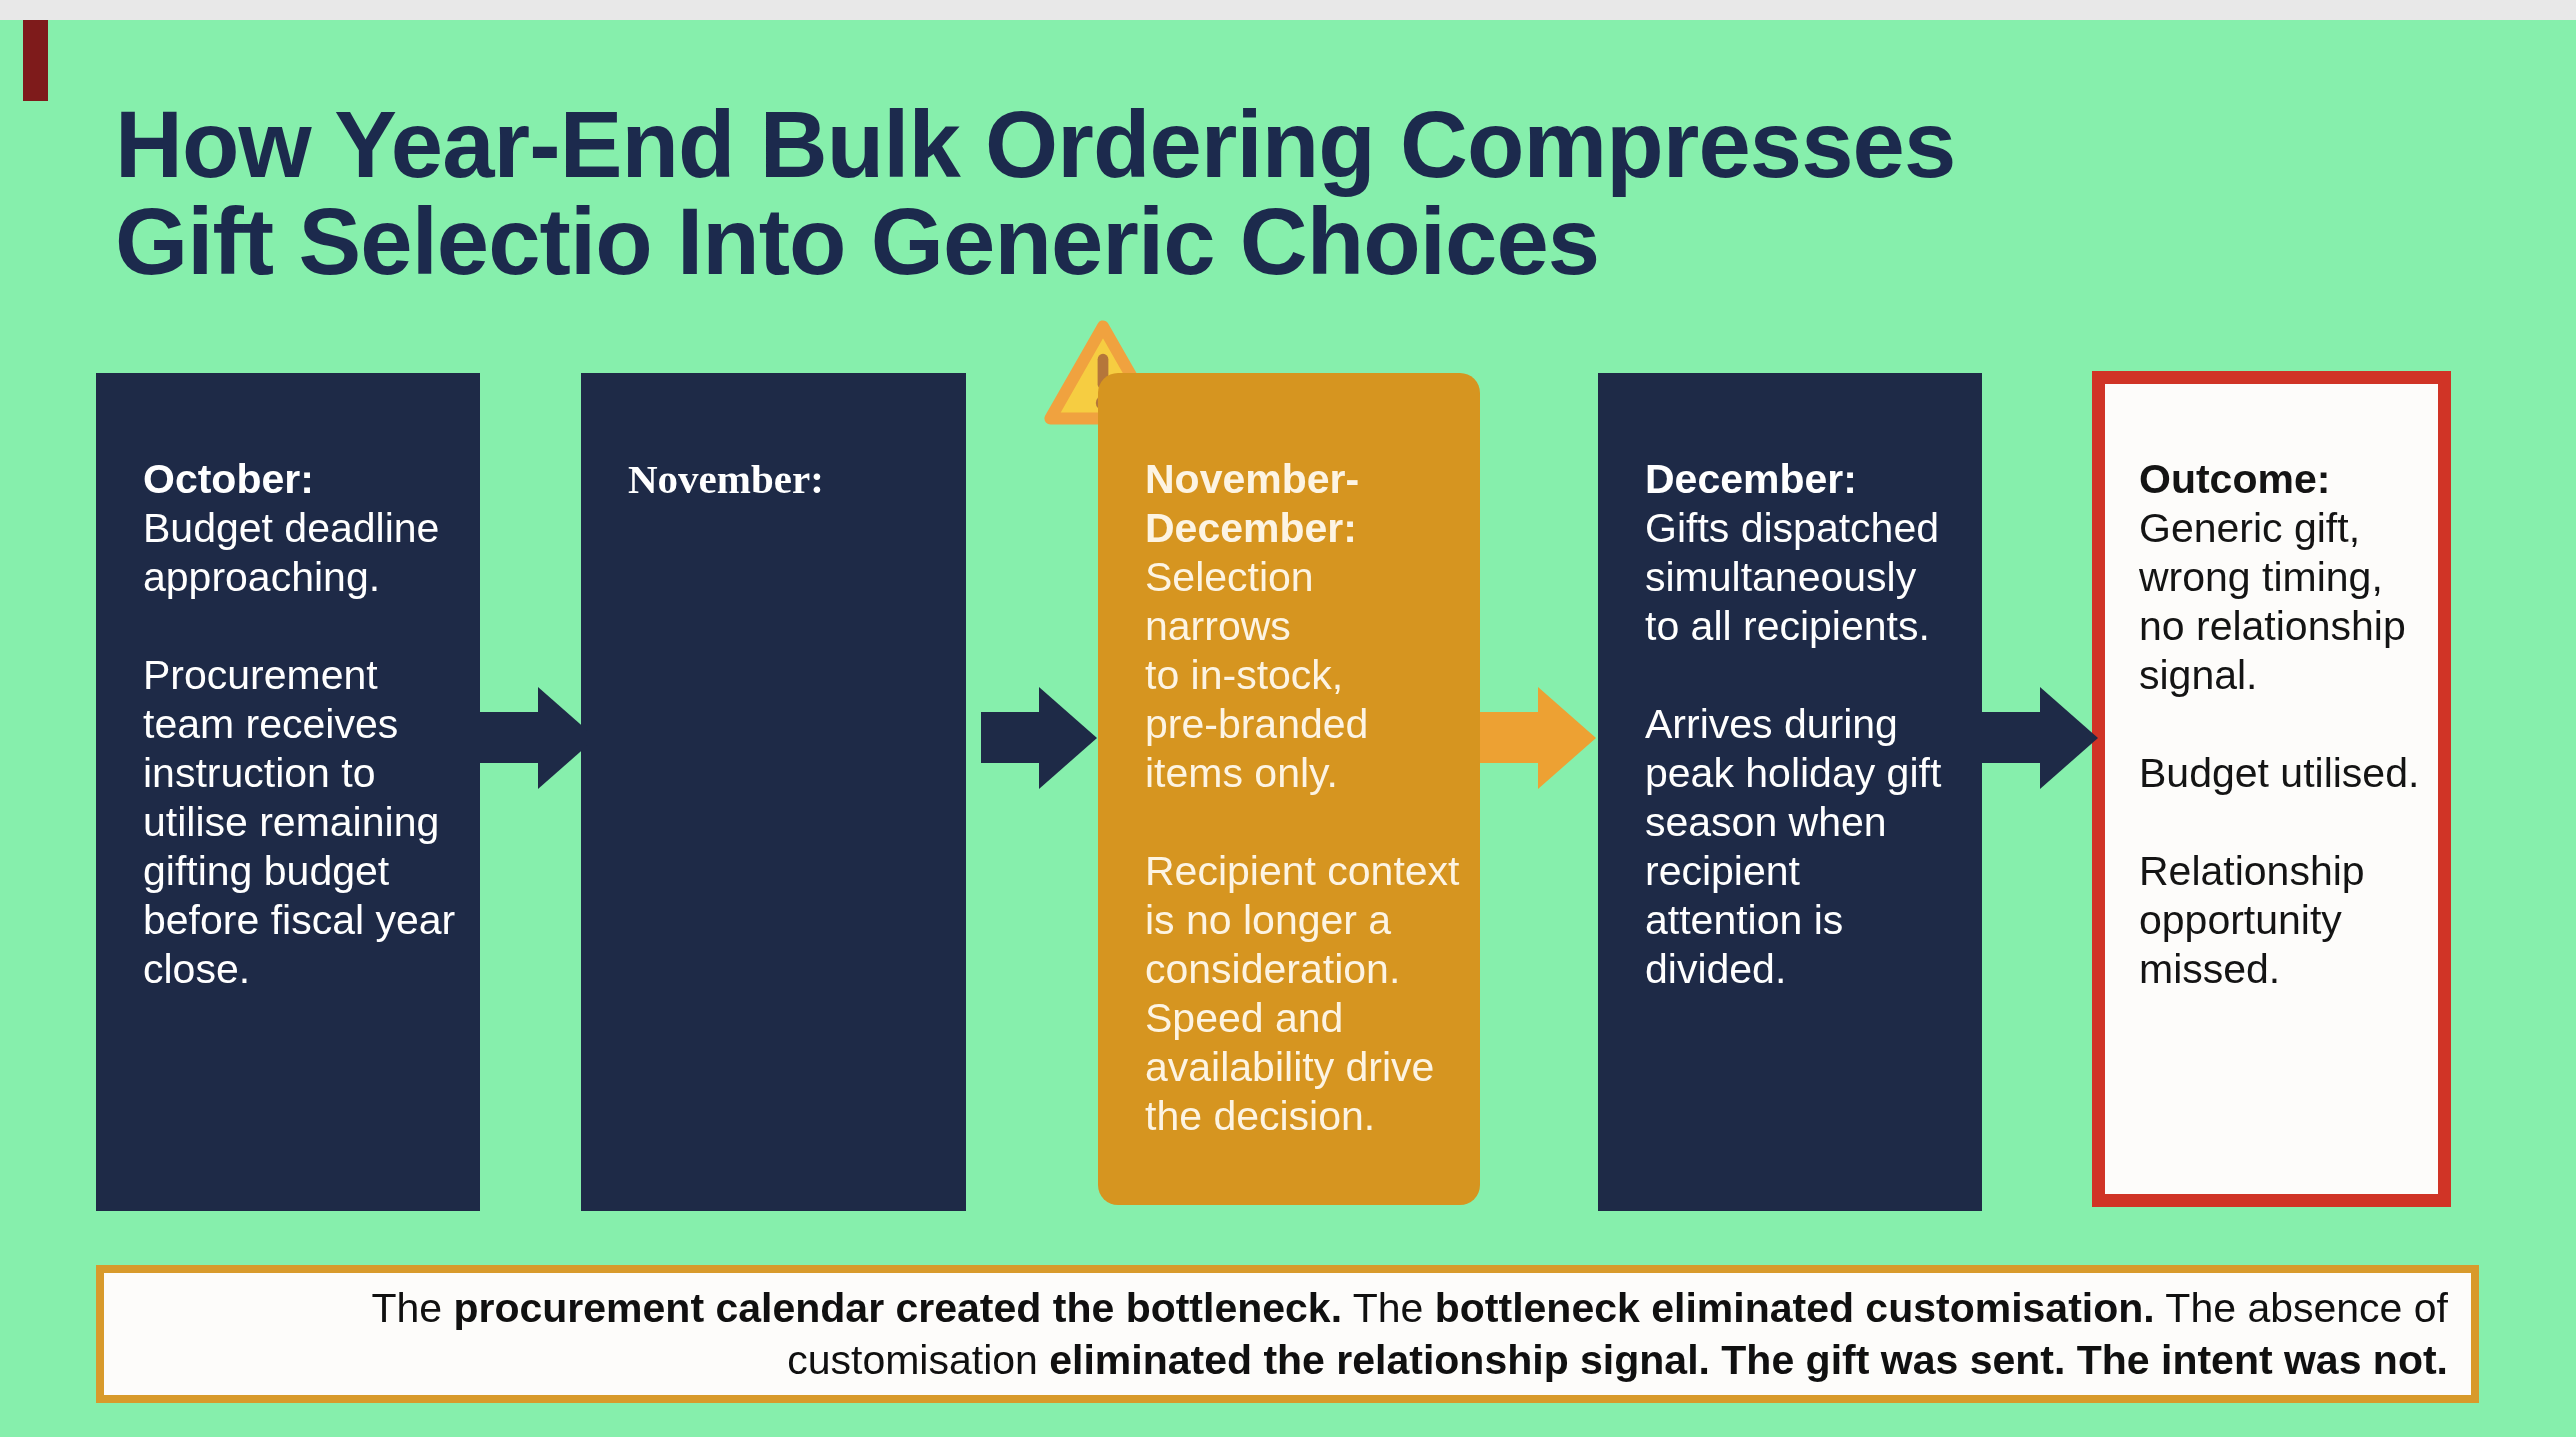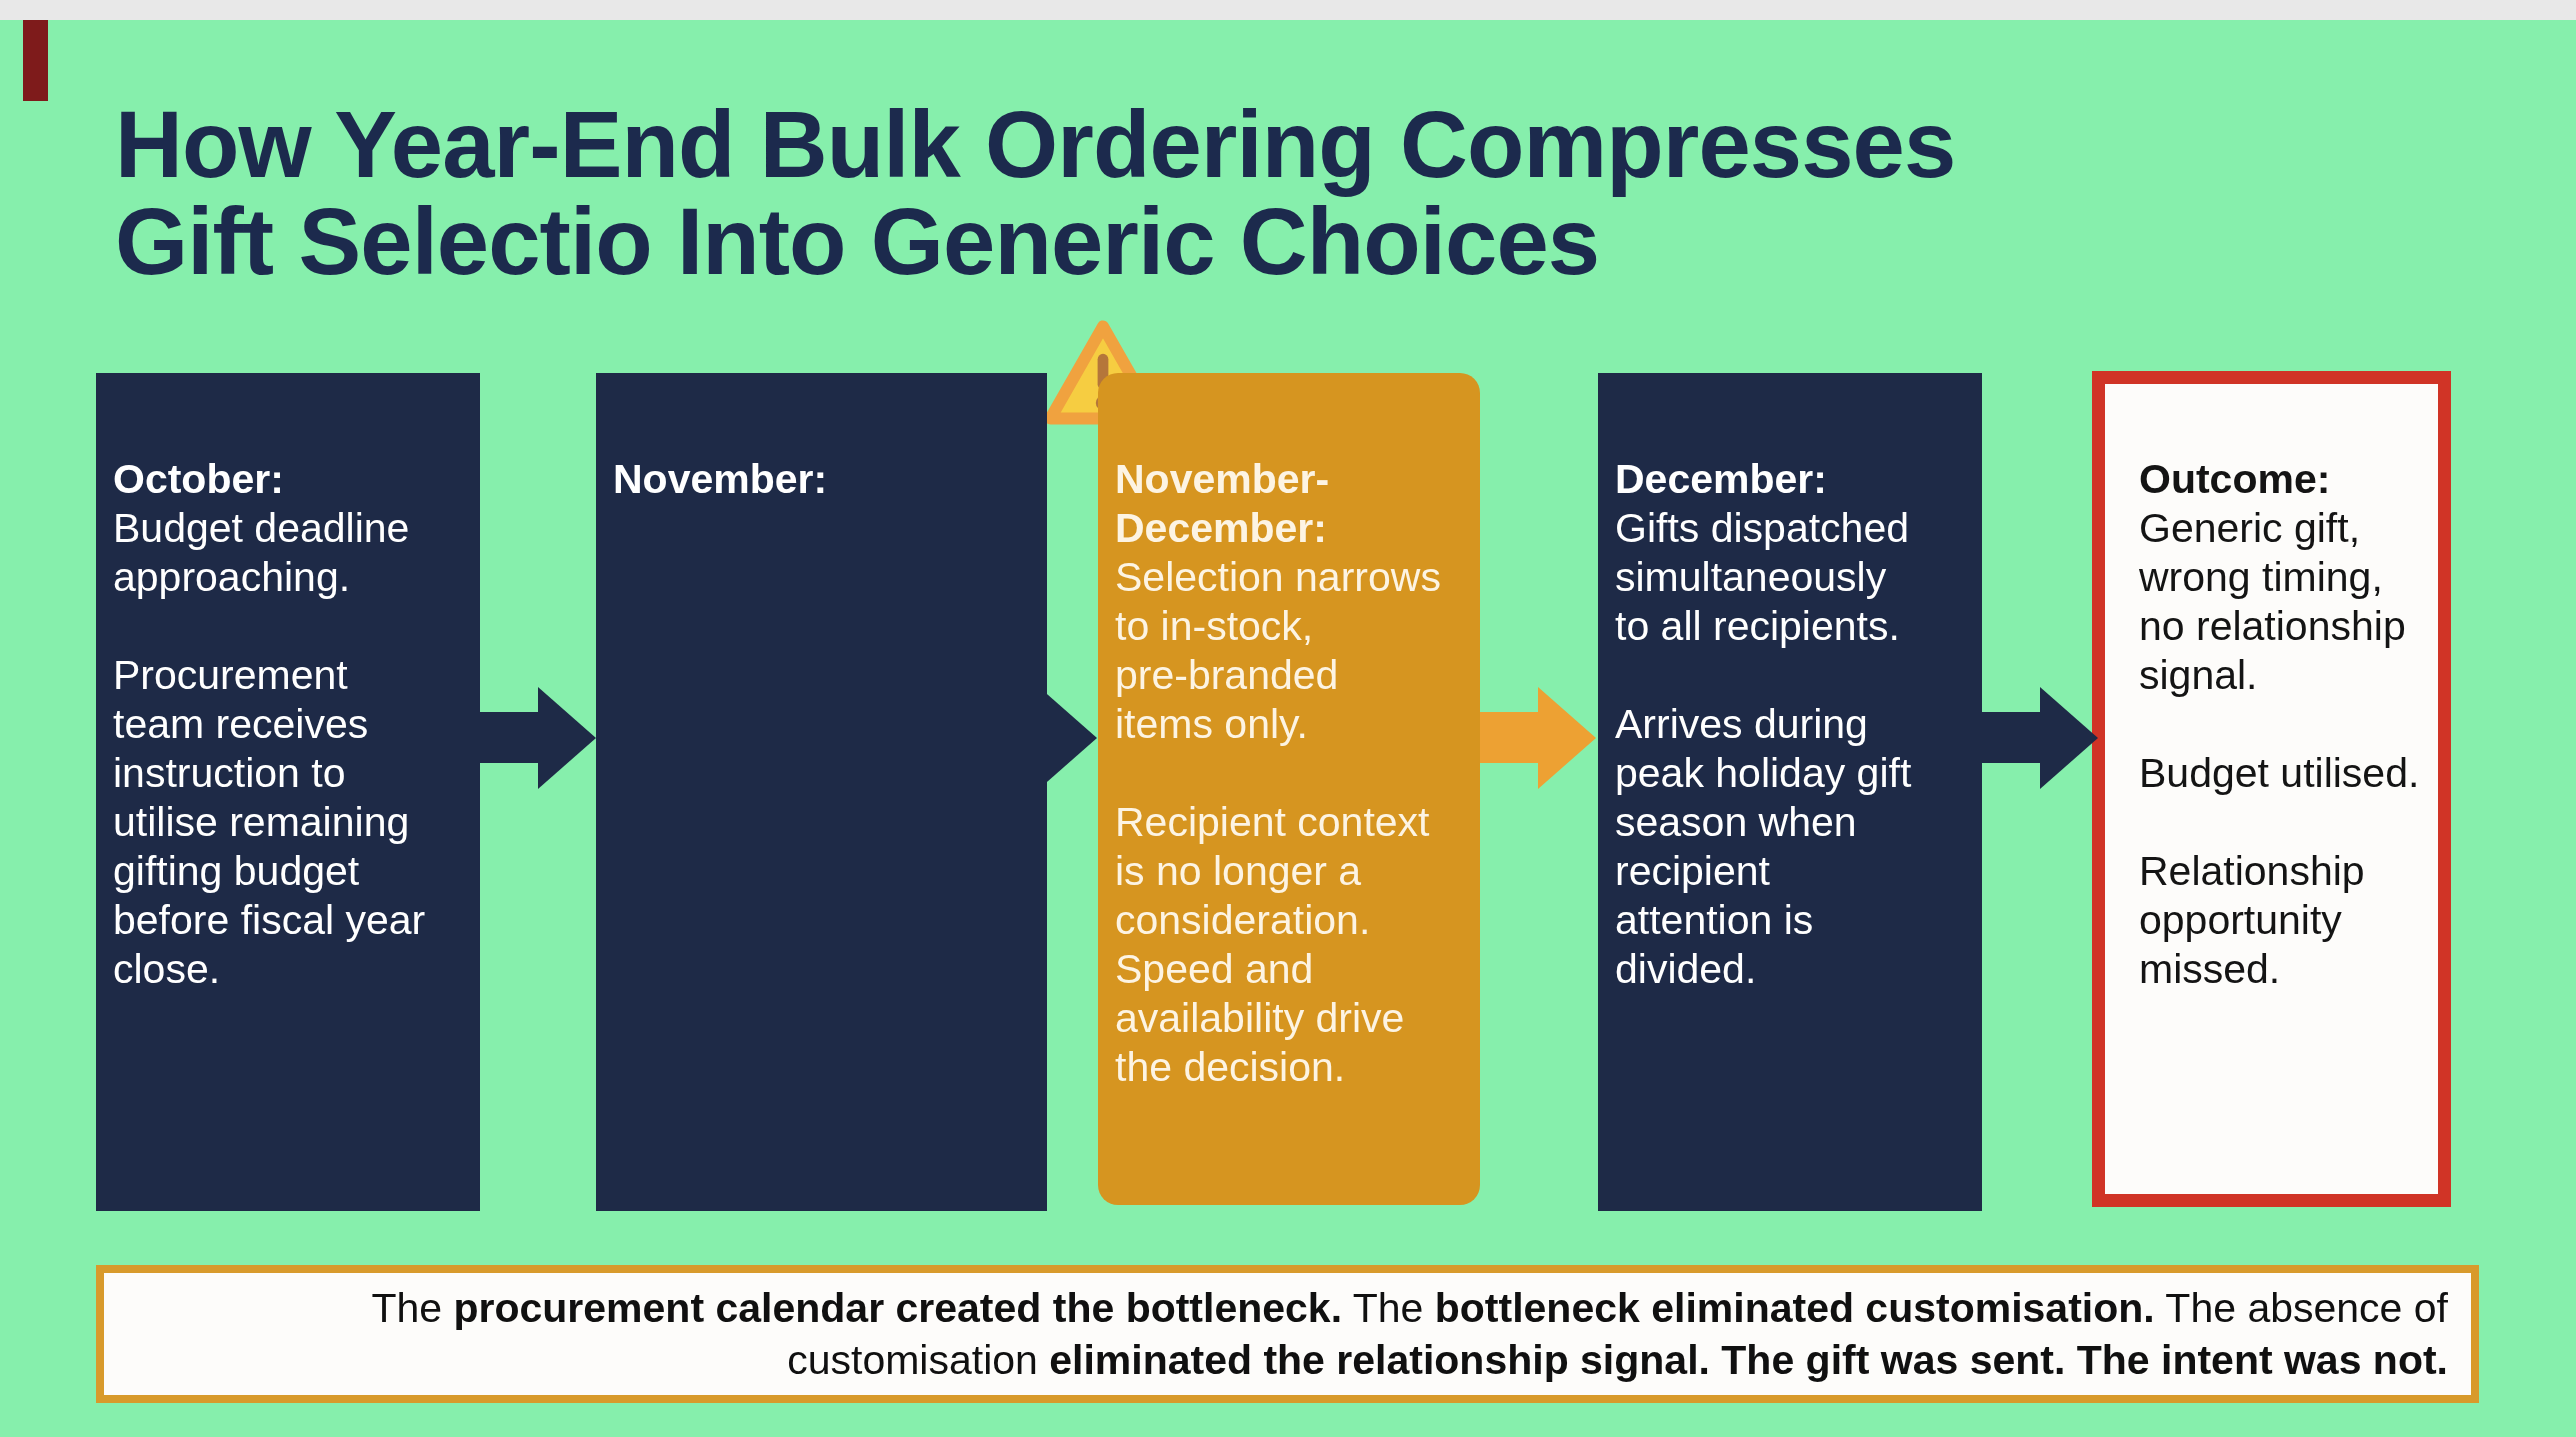--- a/index.html
+++ b/index.html
@@ -24,21 +24,21 @@
     position:absolute;top:353px;height:838px;width:384px;
     box-sizing:border-box;
   }
   .box .heading{
     font-weight:700;white-space:pre-line;
   }
   .box .body{
     white-space:pre-line;
   }
   .box .txt{
-    padding:82px 14px 0 17px;
+    padding:82px 14px 0 47px;
     font-size:41px;line-height:49px;
   }
   .box.navy{background:#1e2a47;}
   .box.navy .txt{color:#ffffff;}
   .box.orange{background:#d69520;height:832px;border-radius:20px;}
   .box.orange .txt{color:#fdf4e3;}
   .box.outcome{
     background:#fdfcfa;border:13px solid #d03426;top:351px;height:836px;width:359px;
   }
   .box.outcome .txt{color:#141414;padding:71px 9.4px 0 34px;}
@@ -94,21 +94,21 @@
 Procurement
 team receives
 instruction to
 utilise remaining
 gifting budget
 before fiscal year
 close.</div>
     </div>
   </div>
 
-  <div class="box navy" style="left:596px;width:451px;">
+  <div class="box navy" style="left:581px;width:385px;font-family:Liberation Serif, serif;">
     <div class="txt">
       <div class="heading">November:</div>
     </div>
   </div>
 
   <div class="box orange" style="left:1098px;width:382px;">
     <div class="txt">
       <div class="heading">November-
 December:</div>
       <div class="body">Selection narrows

